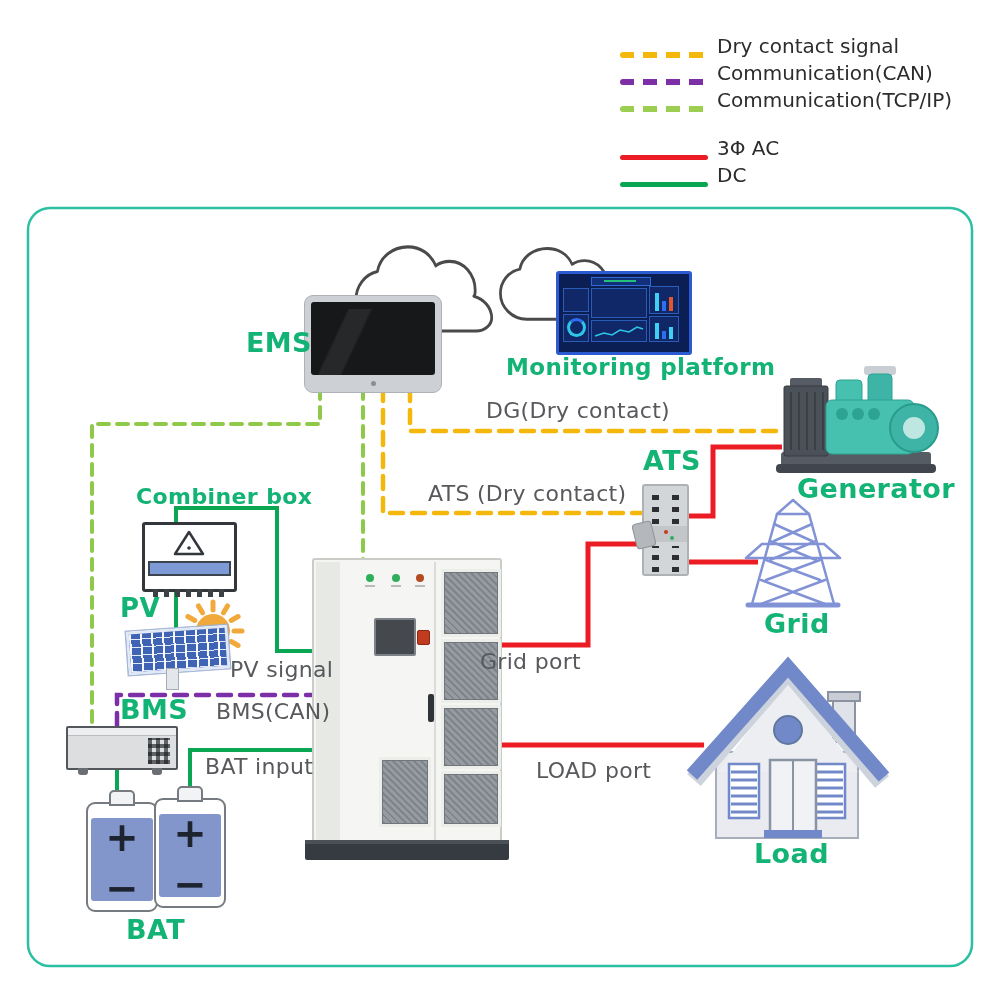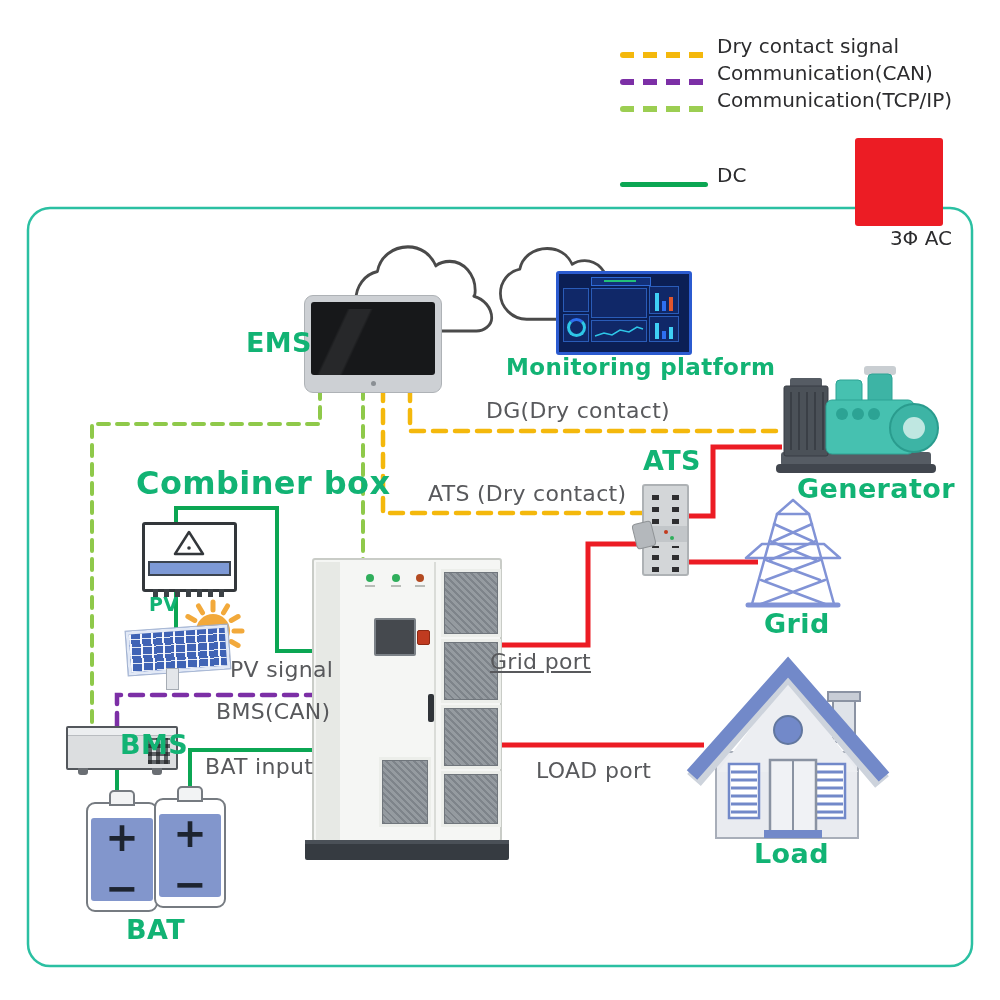--- a/index.html
+++ b/index.html
@@ -9,21 +9,21 @@
   }
   svg.overlay{position:absolute;left:0;top:0;z-index:1;}
   .dev{position:absolute;z-index:2;}
   .lbl{position:absolute;z-index:3;white-space:nowrap;}
   .lbl-gray{color:#58595c;font-size:22px;letter-spacing:.3px;}
   .lbl-green{color:#12b374;font-weight:700;letter-spacing:.4px;}
 
   
   .legend{position:absolute;left:620px;top:36px;z-index:3;}
   .legend-row{display:flex;align-items:flex-end;height:22px;margin-bottom:5px;}
-  .legend-row.gap{margin-top:26px;flex-direction:column;}
+  .legend-row.gap{margin-top:26px;}
   .sw{width:88px;flex:0 0 88px;margin-right:9px;border-radius:3px;}
   .sw.dash{height:6px;}
   .sw.solid{height:5px;}
   .sw-dry{background:repeating-linear-gradient(90deg,#f4b80c 0 14px,transparent 14px 23px);}
   .sw-tcp{background:repeating-linear-gradient(90deg,#9cce52 0 14px,transparent 14px 23px);}
   .sw-can{background:repeating-linear-gradient(90deg,#7c2fa6 0 14px,transparent 14px 23px);}
   .sw-ac{background:#ec1c24;}
   .sw-dc{background:#0ba653;}
   .legend-label{font-size:20px;color:#2c2c2e;}
 
@@ -348,30 +348,30 @@
     <div class="ats-col" style="left:8px;top:60px;height:26px;"></div>
     <div class="ats-col" style="right:8px;top:60px;height:26px;"></div>
     <div class="ats-mid"></div>
     <div class="ats-lever"></div>
     <div class="ats-mark" style="left:20px;top:44px;background:#c23b1e;"></div>
     <div class="ats-mark" style="left:26px;top:50px;background:#2fae5b;"></div>
   </div>
 
   <div class="lbl lbl-green" style="left:246px;top:327px;font-size:27px;">EMS</div>
   <div class="lbl lbl-green" style="left:506px;top:354px;font-size:23px;">Monitoring platform</div>
-  <div class="lbl lbl-green" style="left:136px;top:464px;font-size:32px;">Combiner box</div>
+  <div class="lbl lbl-green" style="left:136px;top:484px;font-size:22px;">Combiner box</div>
   <div class="lbl lbl-green" style="left:643px;top:445px;font-size:27px;text-align:right;">ATS</div>
   <div class="lbl lbl-green" style="left:797px;top:473px;font-size:27px;">Generator</div>
   <div class="lbl lbl-green" style="left:764px;top:608px;font-size:27px;">Grid</div>
-  <div class="lbl lbl-green" style="left:149px;top:593px;font-size:19px;text-align:right;">PV</div>
-  <div class="lbl lbl-green" style="left:120px;top:729px;font-size:27px;">BMS</div>
+  <div class="lbl lbl-green" style="left:120px;top:593px;font-size:26px;text-align:right;">PV</div>
+  <div class="lbl lbl-green" style="left:120px;top:694px;font-size:27px;">BMS</div>
   <div class="lbl lbl-green" style="left:126px;top:914px;font-size:27px;">BAT</div>
   <div class="lbl lbl-green" style="left:754px;top:838px;font-size:27px;">Load</div>
 
   <div class="lbl lbl-gray" style="left:486px;top:398px;">DG(Dry contact)</div>
   <div class="lbl lbl-gray" style="left:428px;top:481px;">ATS (Dry contact)</div>
   <div class="lbl lbl-gray" style="left:230px;top:657px;">PV signal</div>
-  <div class="lbl lbl-gray" style="left:490px;top:649px;text-decoration:underline;">Grid port</div>
+  <div class="lbl lbl-gray" style="left:480px;top:649px;">Grid port</div>
   <div class="lbl lbl-gray" style="left:216px;top:699px;text-align:right;">BMS(CAN)</div>
   <div class="lbl lbl-gray" style="left:205px;top:754px;">BAT input</div>
   <div class="lbl lbl-gray" style="left:536px;top:758px;">LOAD port</div>
 
 </div>
 
 </body></html>

